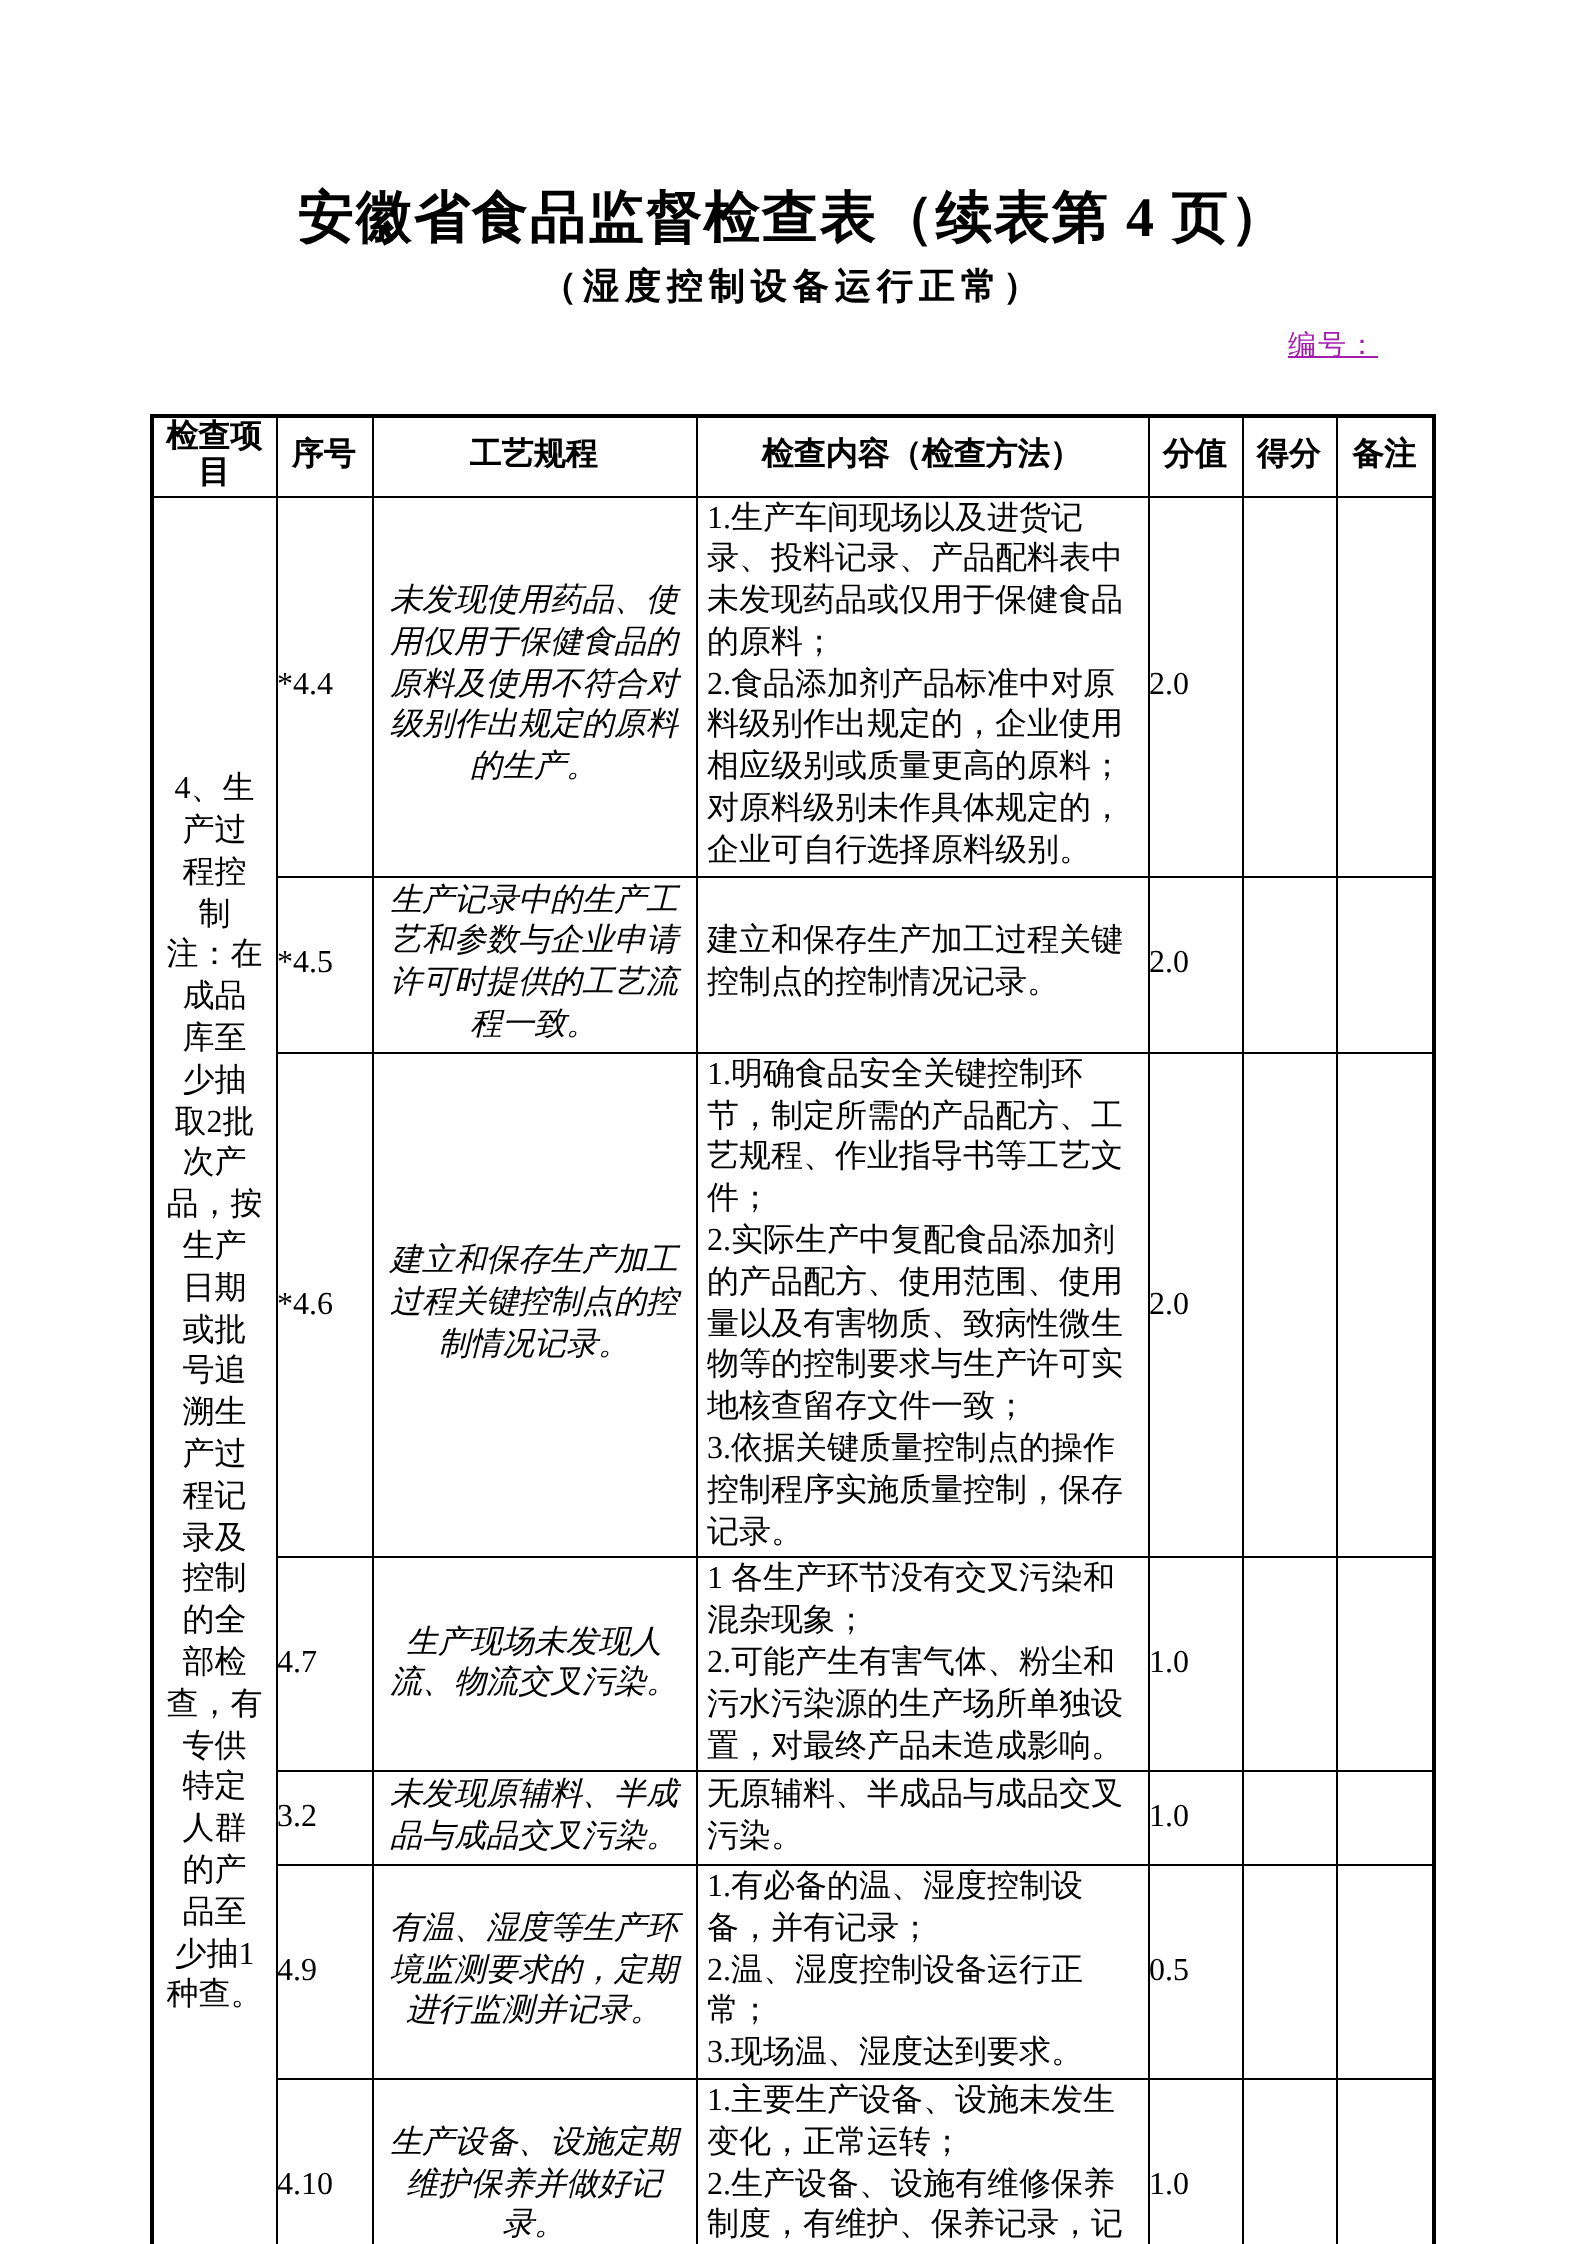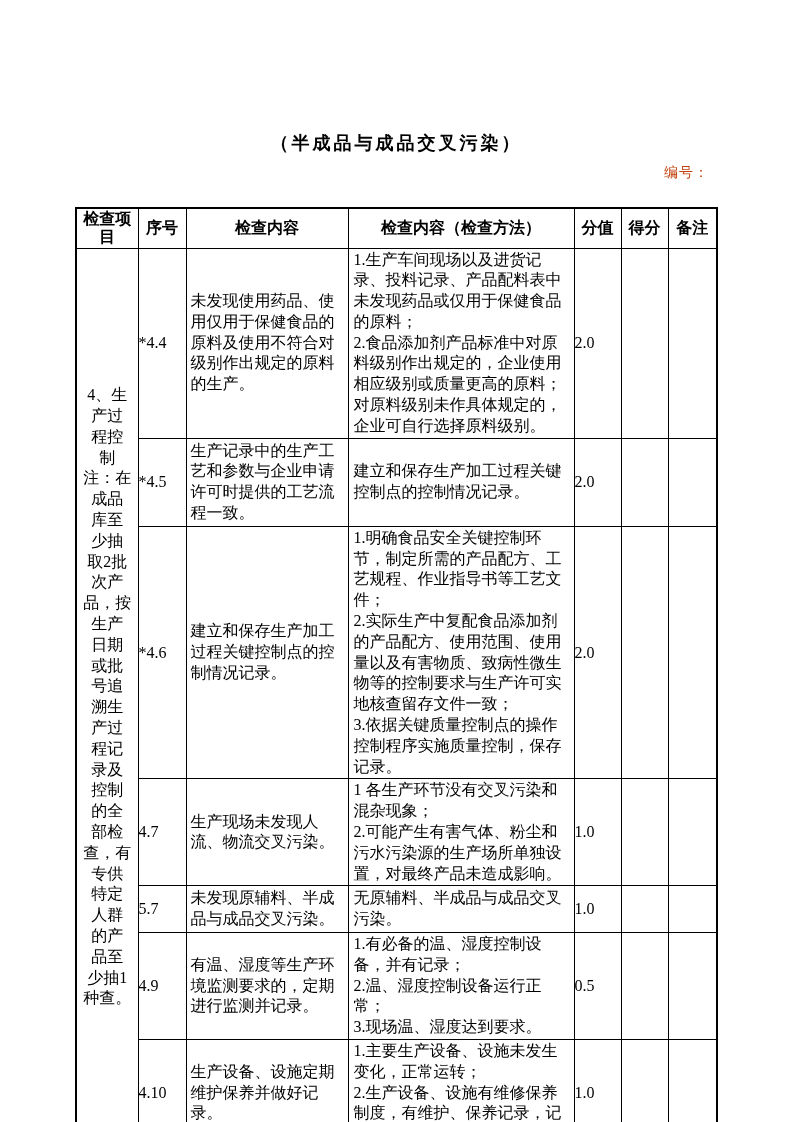--- a/index.html
+++ b/index.html
@@ -16,22 +16,22 @@
     position:absolute; top:90px; left:0; width:100%;
     margin:0; text-align:center;
     font-size:28px; font-weight:bold; letter-spacing:1px;
   }
   .subtitle {
     position:absolute; top:131px; left:0; width:100%;
     margin:0; text-align:center;
     font-size:18px; font-weight:bold; letter-spacing:3px;
   }
   .doc-number {
-    position:absolute; top:164px; left:664px;
-    font-size:14px; color:#c2410c; letter-spacing:1px;
+    position:absolute; top:164px; left:644px;
+    font-size:14px; color:#a21caf; letter-spacing:1px;text-decoration:underline;
   }
   table.sheet {
     position:absolute; top:207px; left:75px;
     width:641px;
     border-collapse:collapse; table-layout:fixed;
     border:2px solid #000;
   }
   .sheet th, .sheet td {
     border:1px solid #000;
     font-size:16px;
@@ -52,56 +52,58 @@
   tr.r5 { height:80px; }
   tr.r6 { height:107px; }
   td.cat {
     text-align:center;
     white-space:pre-line;
     line-height:20.8px;
     padding:0 2px;
   }
   td.no { }
   td.content {
-    text-align:left;
+    text-align:center;
     padding:2px 4px;
     line-height:20.8px;
+    font-style:italic;
   }
   td.standard {
     text-align:left;
     padding:1px 5px;
     line-height:20.8px;
     white-space:pre-line;
     margin-left:48px;
   }
   td.score { }
   td.blank { }
 </style>
 </head>
 <body>
 
 <div class="page">
-  <h2 class="subtitle">（半成品与成品交叉污染）</h2>
+  <h1 class="title">安徽省食品监督检查表（续表第 4 页）</h1>
+  <h2 class="subtitle">（湿度控制设备运行正常）</h2>
   <div class="doc-number">编号：</div>
 
   <table class="sheet">
     <colgroup>
       <col style="width:62px">
       <col style="width:48px">
       <col style="width:162px">
       <col style="width:226px">
       <col style="width:47px">
       <col style="width:47px">
       <col style="width:49px">
     </colgroup>
     <thead>
       <tr class="hdr">
         <th>检查项目</th>
         <th>序号</th>
-        <th>检查内容</th>
+        <th>工艺规程</th>
         <th>检查内容（检查方法）</th>
         <th>分值</th>
         <th>得分</th>
         <th>备注</th>
       </tr>
     </thead>
     <tbody>
       <tr class="r0">
         <td class="cat" rowspan="7">4、生
 产过
@@ -162,21 +164,21 @@
       <tr class="r3">
         <td class="no">4.7</td>
         <td class="content">生产现场未发现人流、物流交叉污染。</td>
         <td class="standard">1 各生产环节没有交叉污染和混杂现象；
 2.可能产生有害气体、粉尘和污水污染源的生产场所单独设置，对最终产品未造成影响。</td>
         <td class="score">1.0</td>
         <td class="blank"></td>
         <td class="blank"></td>
       </tr>
       <tr class="r4">
-        <td class="no">5.7</td>
+        <td class="no">3.2</td>
         <td class="content">未发现原辅料、半成品与成品交叉污染。</td>
         <td class="standard">无原辅料、半成品与成品交叉污染。</td>
         <td class="score">1.0</td>
         <td class="blank"></td>
         <td class="blank"></td>
       </tr>
       <tr class="r5">
         <td class="no">4.9</td>
         <td class="content">有温、湿度等生产环境监测要求的，定期进行监测并记录。</td>
         <td class="standard">1.有必备的温、湿度控制设备，并有记录；

